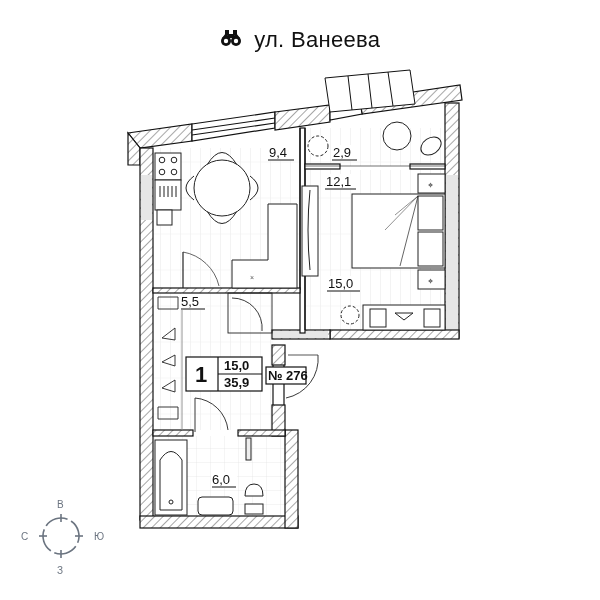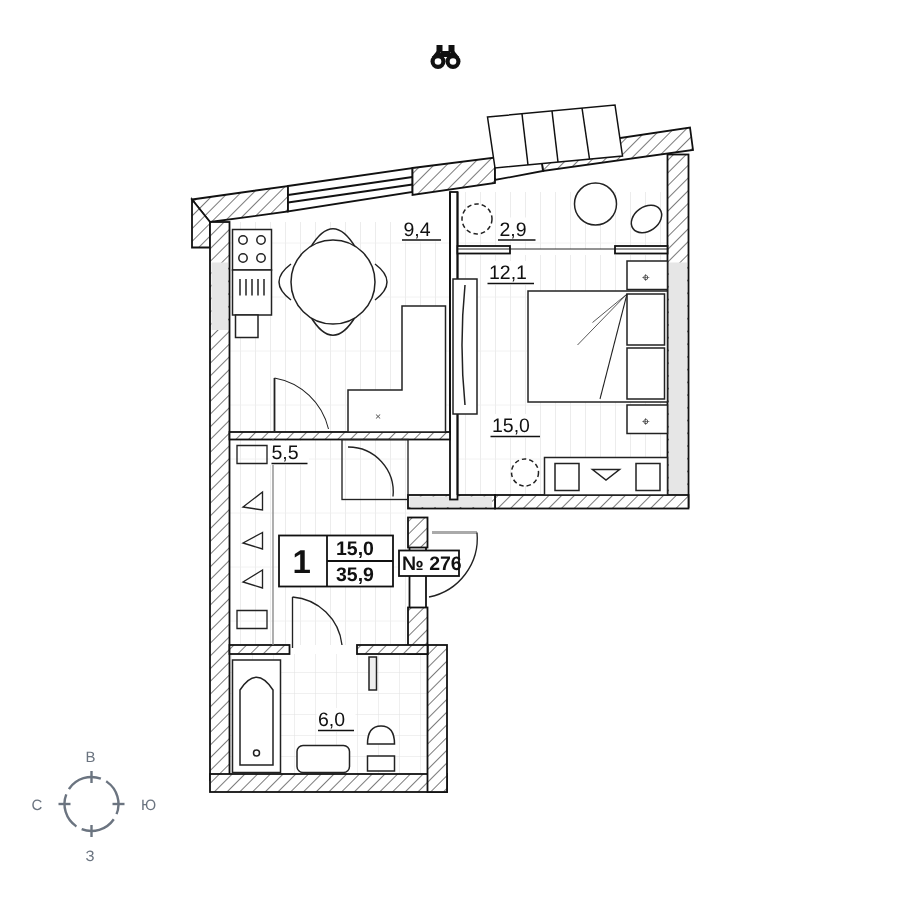--- a/index.html
+++ b/index.html
@@ -23,20 +23,21 @@
       <rect x="13" y="1" width="4" height="5" fill="#111"></rect>
       <rect x="8" y="5" width="6" height="4" fill="#111"></rect>
       <path d="M2 9 L6 4 L10 9 Z" fill="#111"></path>
       <path d="M12 9 L16 4 L20 9 Z" fill="#111"></path>
       <circle cx="6" cy="12" r="5" fill="#111"></circle>
       <circle cx="16" cy="12" r="5" fill="#111"></circle>
       <circle cx="6" cy="12" r="2.2" fill="#fff"></circle>
       <circle cx="16" cy="12" r="2.2" fill="#fff"></circle>
     </svg>
   </span>
+  <span class="t">ул. Ванеева</span>
 </div>
 
 <svg class="plan" width="600" height="600" viewBox="0 0 600 600">
   <defs>
     <pattern id="hatch" patternUnits="userSpaceOnUse" width="6" height="6" patternTransform="rotate(45)">
       <rect width="6" height="6" fill="#fff"></rect>
       <line x1="0" y1="0" x2="0" y2="6" stroke="#222" stroke-width="0.8"></line>
     </pattern>
     <pattern id="floor" patternUnits="userSpaceOnUse" width="10" height="36">
       <rect width="10" height="36" fill="#fff"></rect>

